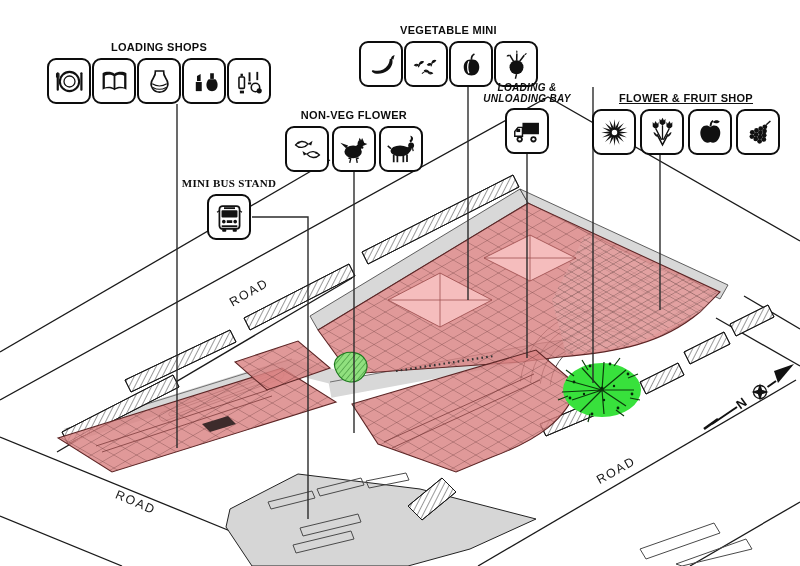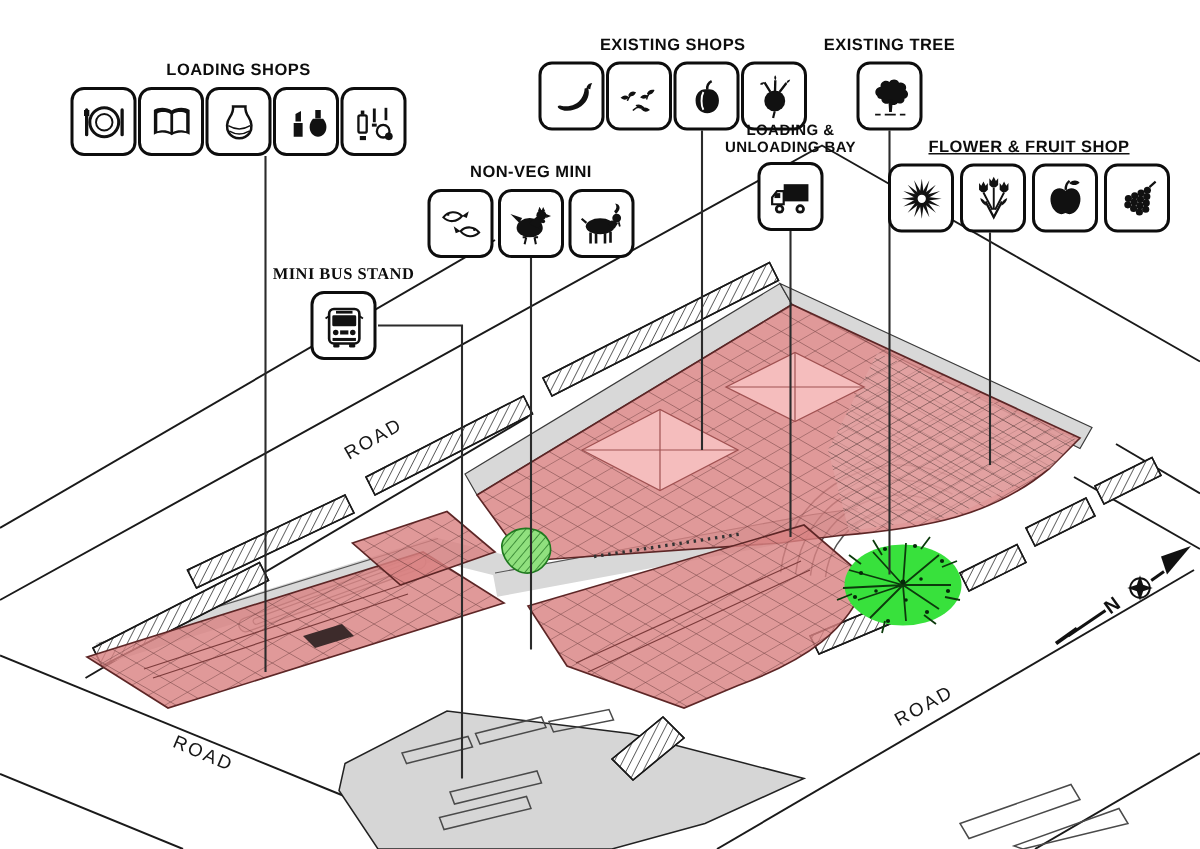--- a/index.html
+++ b/index.html
@@ -2,21 +2,21 @@
 <html style="--roof_red: #d98282; --skylight_pink: #f5bdbd; --tree_green: #38e13c; --lawn_green: #90e07e; --walkway_grey: #d8d8d8; --line_dark: #1a1a1a;"><head>
 <meta charset="utf-8">
 <style>
   html,body{margin:0;padding:0;background:#fff;}
   .stage{position:relative;width:800px;height:566px;background:#fff;overflow:hidden;
          font-family:"Liberation Sans",sans-serif;color:#111;}
   #plan{position:absolute;left:0;top:0;z-index:1;}
   .legend{position:absolute;text-align:center;z-index:2;}
   .legend .lbl{font-size:11px;font-weight:600;letter-spacing:.3px;line-height:13px;
                margin-bottom:4px;white-space:nowrap;color:#0d0d0d;}
-  .legend.wrap2 .lbl{white-space:normal;font-size:10px;line-height:11px;}
+  .legend.wrap2 .lbl{white-space:normal;font-size:10px;line-height:11px;font-style:italic;}
   .row{display:flex;justify-content:center;}
   .g1 .row{gap:1px}.g3 .row{gap:3px}.g4 .row{gap:4px}
   .ibox{width:44px;height:46px;background:#fff;border:2.4px solid #0d0d0d;border-radius:9px;
         display:flex;align-items:center;justify-content:center;box-sizing:border-box;flex:0 0 auto;}
   .ibox svg{width:33px;height:33px;display:block;}
   .roadtxt{font-size:12.5px;letter-spacing:1.6px;fill:#161616;font-weight:500;}
   .ntxt{font-size:13px;font-weight:700;fill:#111;}
   .redfill{fill:var(--roof_red,#d98282);fill-opacity:.82;stroke:#5d2626;stroke-width:1.1;}
   .gridfill{fill:url(#pgrid);opacity:.7;stroke:none;}
 </style>
@@ -255,21 +255,21 @@
         <rect x="16.3" y="19" width="3.5" height="2.2" fill="#111"></rect>
         <rect x="25.5" y="7.5" width="2" height="9" fill="#111"></rect>
         <circle cx="24.5" cy="24.5" r="4.6" fill="none" stroke="#111" stroke-width="1.7"></circle>
         <circle cx="28.6" cy="28.2" r="2.8" fill="#111"></circle>
       </svg>
     </span>
   </div>
 </div>
 
 <div class="legend g1" style="left:359px;top:24px;width:179px;">
-  <div class="lbl">EXISTING SHOPS</div>
+  <div class="lbl">VEGETABLE MINI</div>
   <div class="row">
     <span class="ibox">
       <svg viewBox="0 0 36 36">
         <path d="M29.5,11.5 c1.6,4.5 -0.3,10 -5,13.4 c-5.4,3.9 -13.3,4.3 -16.6,1.2 c-1.2,-1.2 0.2,-2 1.9,-1.6 c5.8,1.3 11.7,-0.6 14.8,-5.3 c1.6,-2.4 2.3,-4.9 2.4,-7.2 z" fill="#111"></path>
         <path d="M28.3,11.8 c0.3,-2.2 1.8,-3.6 4.2,-3.8 c-0.9,1.7 -1.2,3 -1.4,4.6 z" fill="#111"></path>
       </svg>
     </span>
     <span class="ibox">
       <svg viewBox="0 0 36 36">
         <g stroke="#111" stroke-width="1.1" fill="#111">
@@ -296,35 +296,23 @@
       <svg viewBox="0 0 36 36">
         <circle cx="18" cy="21" r="7.6" fill="#111"></circle>
         <path d="M18,28.5 l-1.2,5" stroke="#111" stroke-width="1.6" fill="none"></path>
         <path d="M14.8,14.5 L10.5,7.5 M18.2,14 L18.4,6 M21.5,14.5 L26.5,8" stroke="#111" stroke-width="1.7" fill="none"></path>
         <path d="M10.5,7.5 c-1.4,-0.3 -2.6,0.2 -3.4,1.4 c1.3,0.7 2.6,0.4 3.4,-1.4 z M18.4,6 c-1,-1 -1,-2.4 -0.1,-3.6 c1,1 1.1,2.4 0.1,3.6 z M26.5,8 c0.2,-1.4 1.2,-2.3 2.7,-2.5 c-0.3,1.5 -1.3,2.4 -2.7,2.5 z" fill="#111"></path>
       </svg>
     </span>
   </div>
 </div>
 
-<div class="legend" style="left:533px;top:24px;width:120px;">
-  <div class="lbl">EXISTING TREE</div>
-  <div class="row">
-    <span class="ibox">
-      <svg viewBox="0 0 36 36">
-        <path d="M8.5,17.5 c-2.8,-2.5 -1,-6.5 2.5,-6.8 c-0.6,-3.4 3.8,-5.6 6.4,-3.4 c1.6,-2.6 5.9,-2.3 7,0.5 c3.4,-1 6.3,2.2 4.8,5.2 c2.7,1.6 2.2,5.6 -0.9,6.5 c0.4,2.6 -2.6,4.4 -4.9,3 c-1.4,2 -4.6,2 -6,0 c-2.5,1.6 -5.8,0 -5.9,-2.8 c-1.6,0 -2.8,-0.9 -3,-2.2 z" fill="#111"></path>
-        <path d="M16.6,20 l0.6,9 h2 l0.6,-9 z" fill="#111"></path>
-        <path d="M7,31 h4 m3,0 h8 m3,0 h4" stroke="#111" stroke-width="1.2" fill="none"></path>
-      </svg>
-    </span>
-  </div>
-</div>
 
 <div class="legend g3" style="left:285px;top:109px;width:138px;">
-  <div class="lbl">NON-VEG MINI</div>
+  <div class="lbl">NON-VEG FLOWER</div>
   <div class="row">
     <span class="ibox">
       <svg viewBox="0 0 36 36">
         <path d="M5,13 c3.5,-4.5 9.5,-5 13.5,-1 c-3.5,4.5 -9.5,5 -13.5,1 z" fill="none" stroke="#111" stroke-width="1.5"></path>
         <polygon points="18.5,12 23.5,8.5 22,13.5" fill="#111"></polygon>
         <circle cx="8.5" cy="11" r="0.9" fill="#111"></circle>
         <path d="M31,24 c-3.5,-4.5 -9.5,-5 -13.5,-1 c3.5,4.5 9.5,5 13.5,1 z" fill="none" stroke="#111" stroke-width="1.5"></path>
         <polygon points="17.5,23 12.5,19.5 14,24.5" fill="#111"></polygon>
         <circle cx="27.5" cy="22" r="0.9" fill="#111"></circle>
       </svg>

